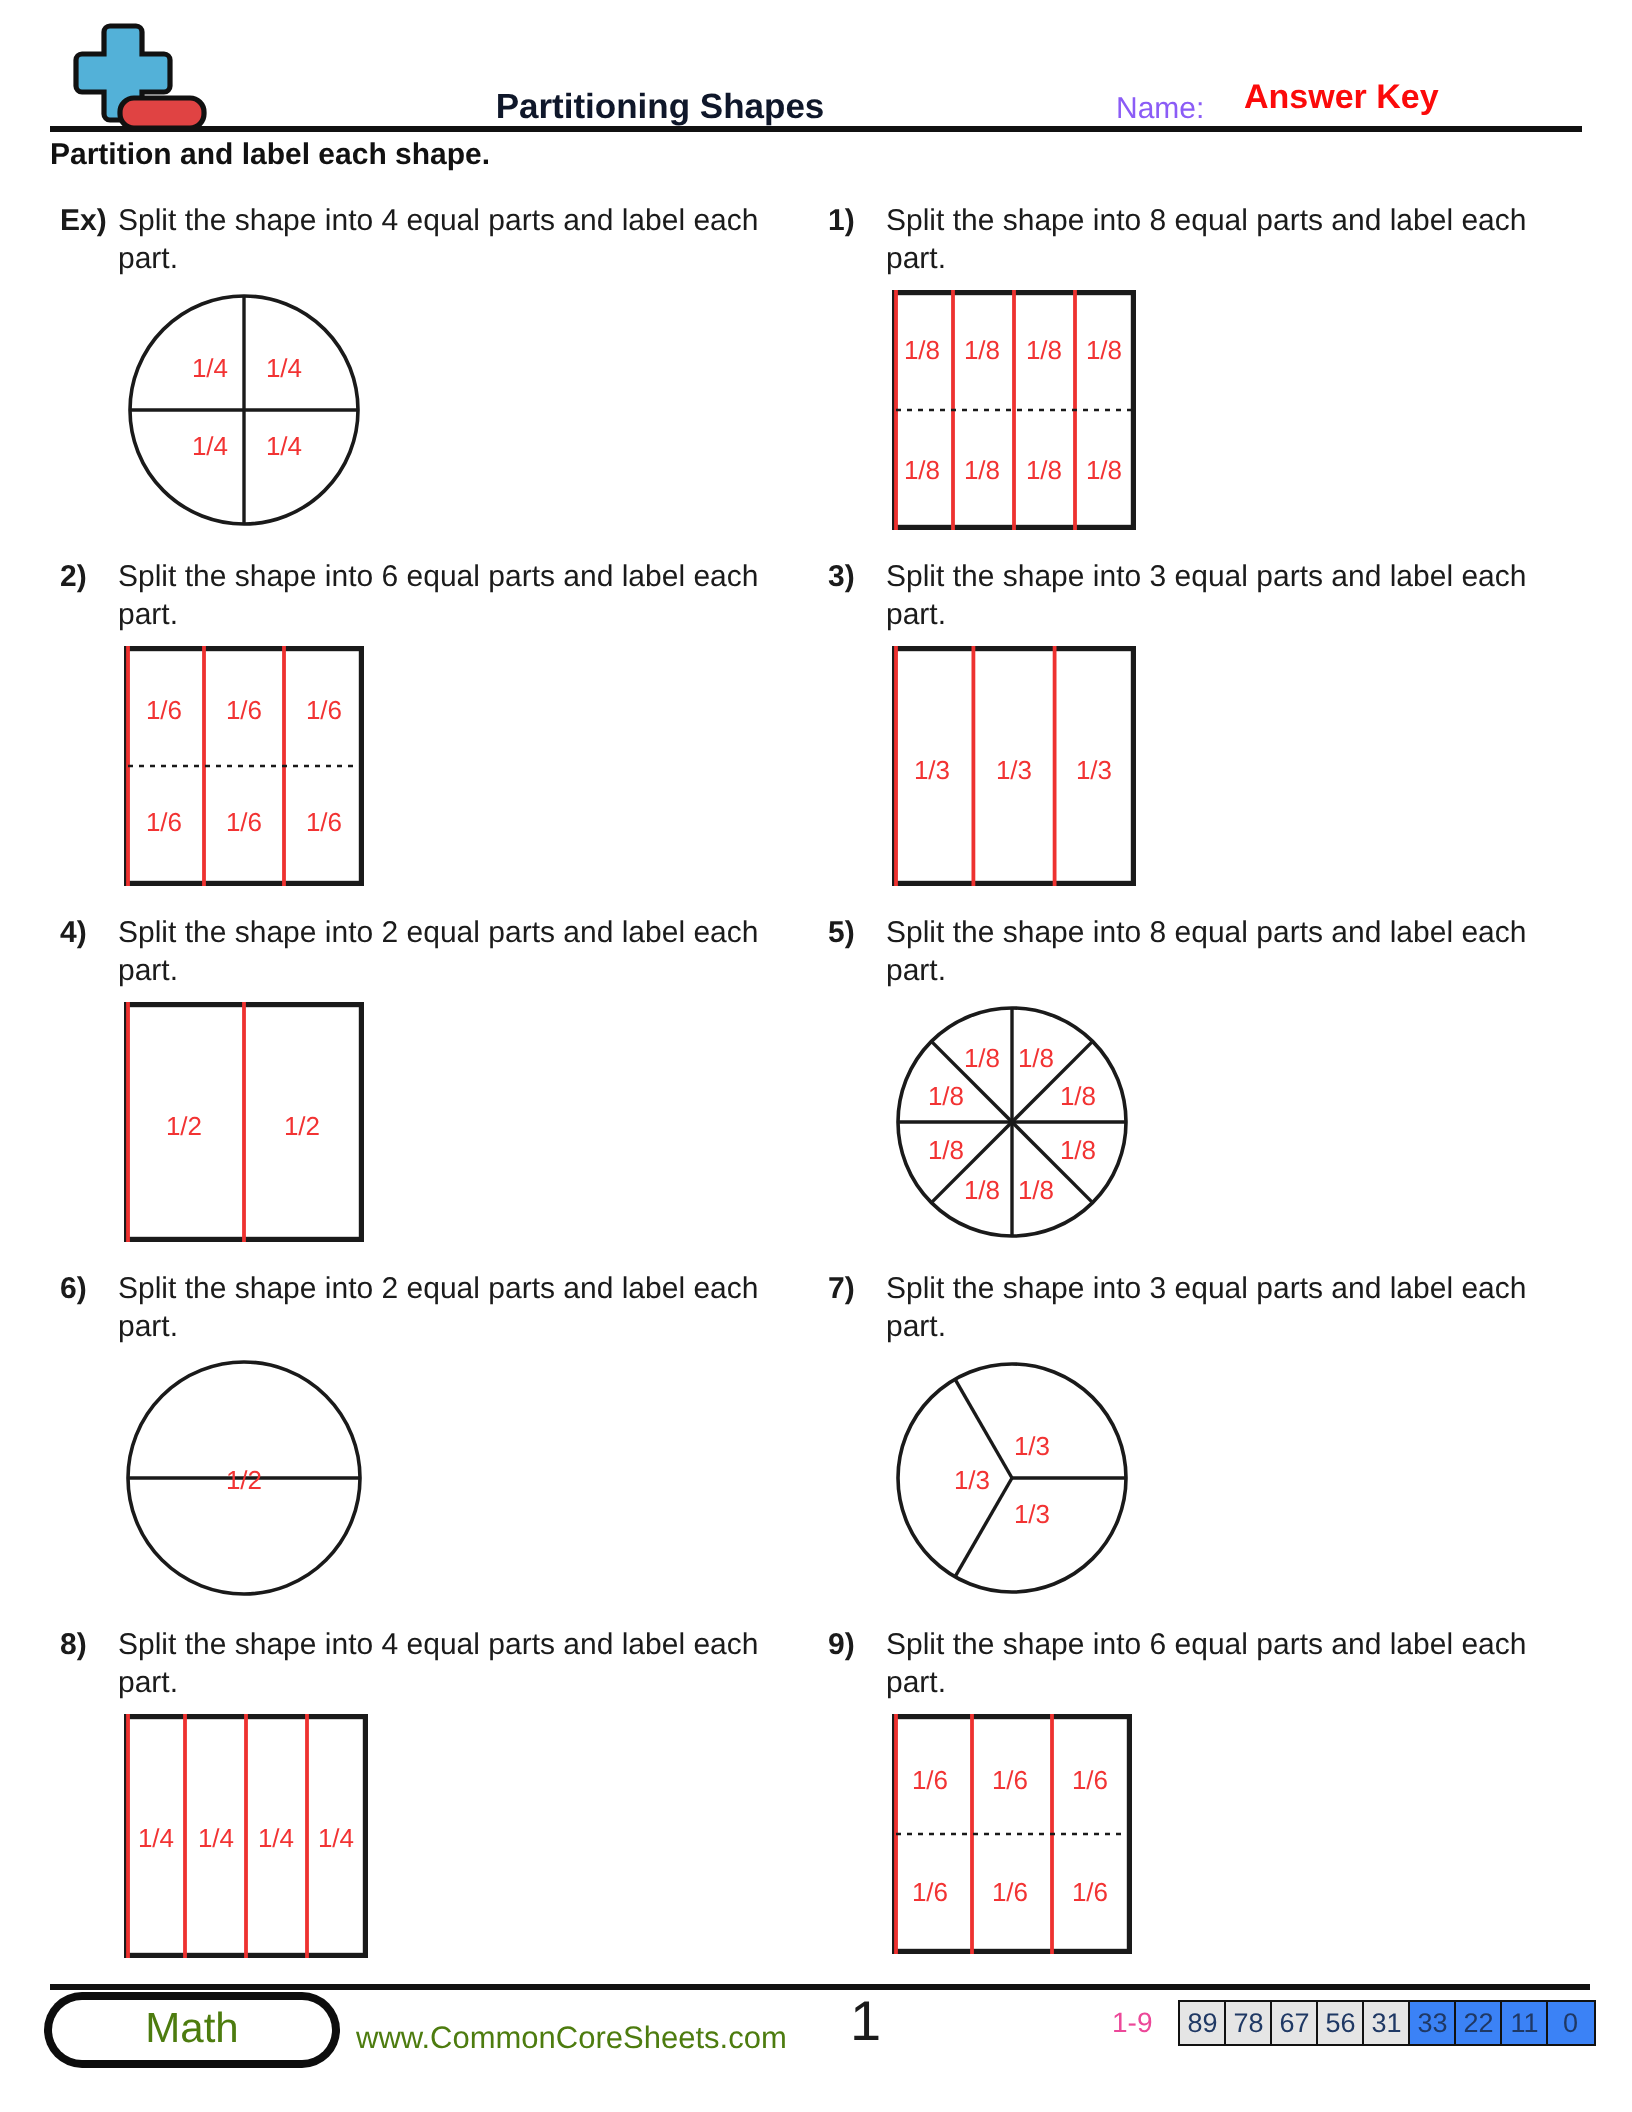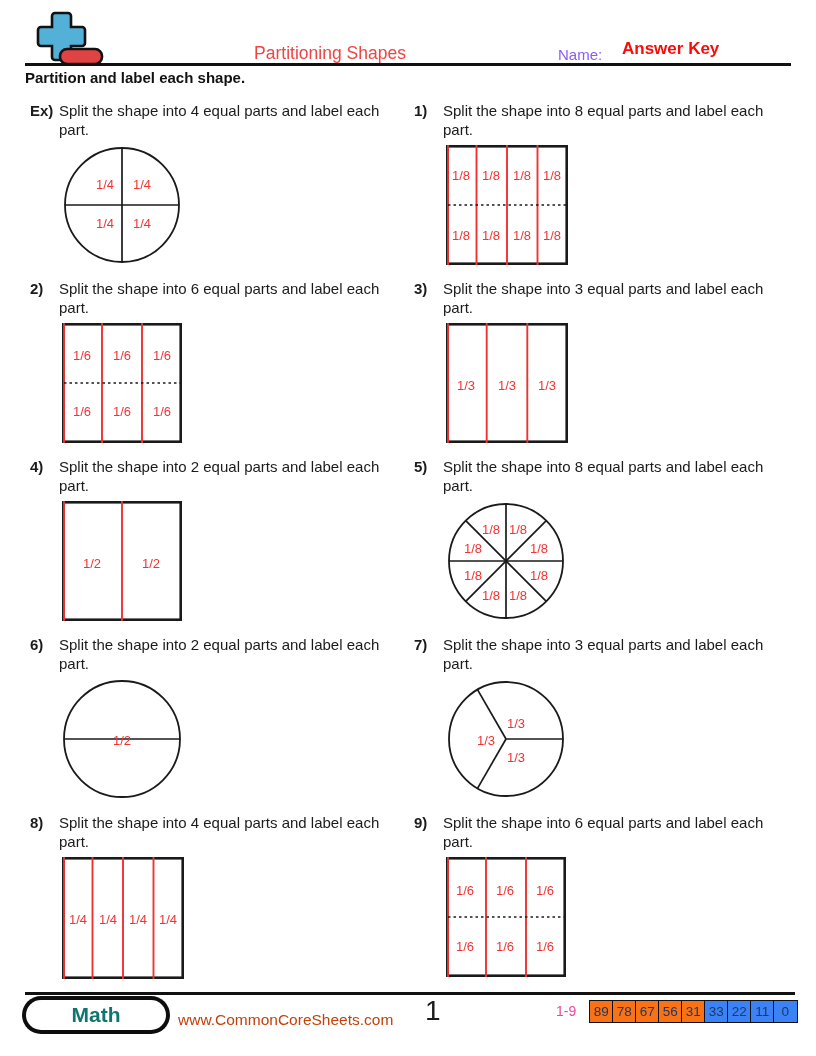--- a/index.html
+++ b/index.html
@@ -3,45 +3,45 @@
 <meta charset="utf-8">
 <style>
   html,body{margin:0;padding:0;}
   body{
     width:816px;height:1056px;position:relative;background:#ffffff;
     font-family:"Liberation Sans",sans-serif;color:#1b1b1b;overflow:hidden;
   }
   .abs{position:absolute;}
   
   .logo{left:24px;top:10px;}
-  .title{left:0;top:43px;width:660px;text-align:center;font-size:17.5px;color:#ef4444;}
+  .title{left:0;top:43px;width:660px;text-align:center;font-size:17.5px;color:#0f172a;font-weight:bold;}
   .name-label{left:558px;top:46px;font-size:15px;color:#8b5cf6;}
   .answer-key{left:622px;top:39px;font-size:17px;font-weight:700;}
   .header-rule{left:25px;top:63px;width:766px;height:3px;background:#111;}
   .instruction{left:25px;top:69px;font-size:15px;font-weight:700;color:#111;}
   
   .prob{position:absolute;width:384px;}
   .prob-head{display:flex;align-items:flex-start;}
   .prob-num{width:29px;flex:none;font-weight:700;font-size:15px;line-height:19px;}
   .prob-text{width:350px;font-size:15px;line-height:19px;}
   .shape{margin:6px 0 0 32px;display:block;}
   
   .footer-rule{left:25px;top:992px;width:770px;height:2.5px;background:#111;}
   .subject-badge{left:22px;top:996px;width:148px;height:38px;background:#0d0d0d;border-radius:19px;
     display:flex;align-items:center;justify-content:center;box-sizing:border-box;padding:4px;}
   .subject-inner{background:#ffffff;border-radius:15px;width:100%;height:100%;
     display:flex;align-items:center;justify-content:center;}
-  .subject-label{font-weight:700;font-size:21px;color:#0f766e;}
-  .website{left:178px;top:1011px;font-size:15.5px;color:#c2410c;}
+  .subject-label{font-weight:400;font-size:21px;color:#4d7c0f;}
+  .website{left:178px;top:1011px;font-size:15.5px;color:#4d7c0f;}
   .page-num{left:425px;top:995px;font-size:28px;color:#1b1b1b;}
   .score-range{left:556px;top:1003px;font-size:14px;color:#ec4899;}
   .score-table{left:589px;top:1000px;display:flex;}
   .score-cell{
     box-sizing:border-box;width:24.6px;height:23px;border:1.6px solid #111;margin-left:-1.6px;
-    display:flex;align-items:center;justify-content:center;font-size:13.5px;color:#1f3864;background:#f97316;
+    display:flex;align-items:center;justify-content:center;font-size:13.5px;color:#1f3864;background:#e5e5e5;
   }
   .score-cell:first-child{margin-left:0;}
   .score-cell.hl{background:#3b82f6;}
 </style>
 </head>
 <body>
 
 <div class="abs logo">
   <svg width="82" height="58" viewBox="0 0 82 58">
     <path d="M31 3 h13 a3 3 0 0 1 3 3 v11 h11 a3 3 0 0 1 3 3 v13 a3 3 0 0 1 -3 3 h-11 v11 a3 3 0 0 1 -3 3 h-13 a3 3 0 0 1 -3 -3 v-11 h-11 a3 3 0 0 1 -3 -3 v-13 a3 3 0 0 1 3 -3 h11 v-11 a3 3 0 0 1 3 -3 z" fill="#53b1d8" stroke="#111" stroke-width="2.6"></path>

